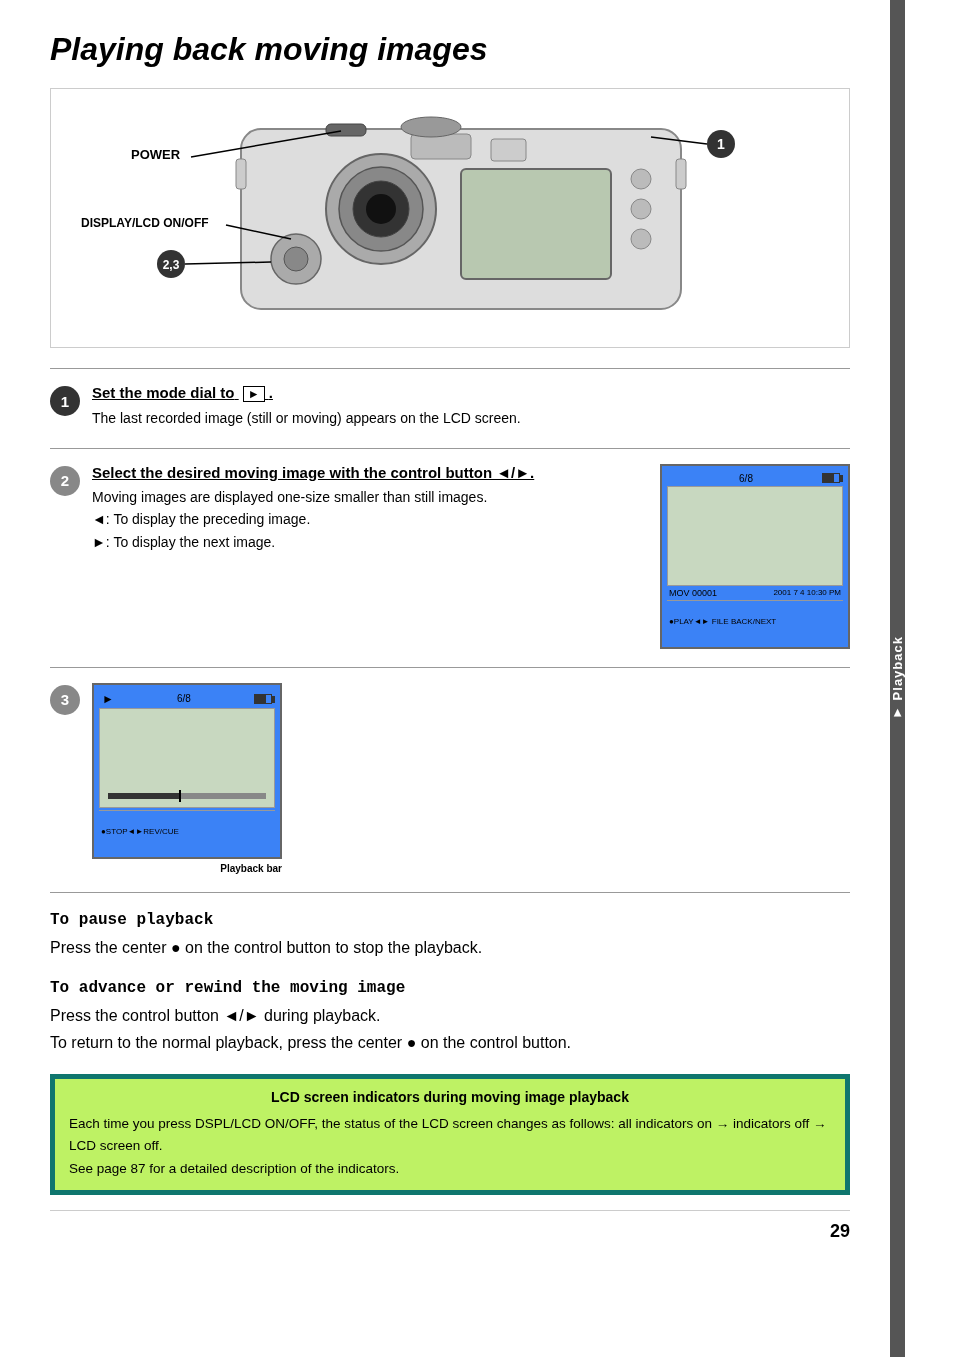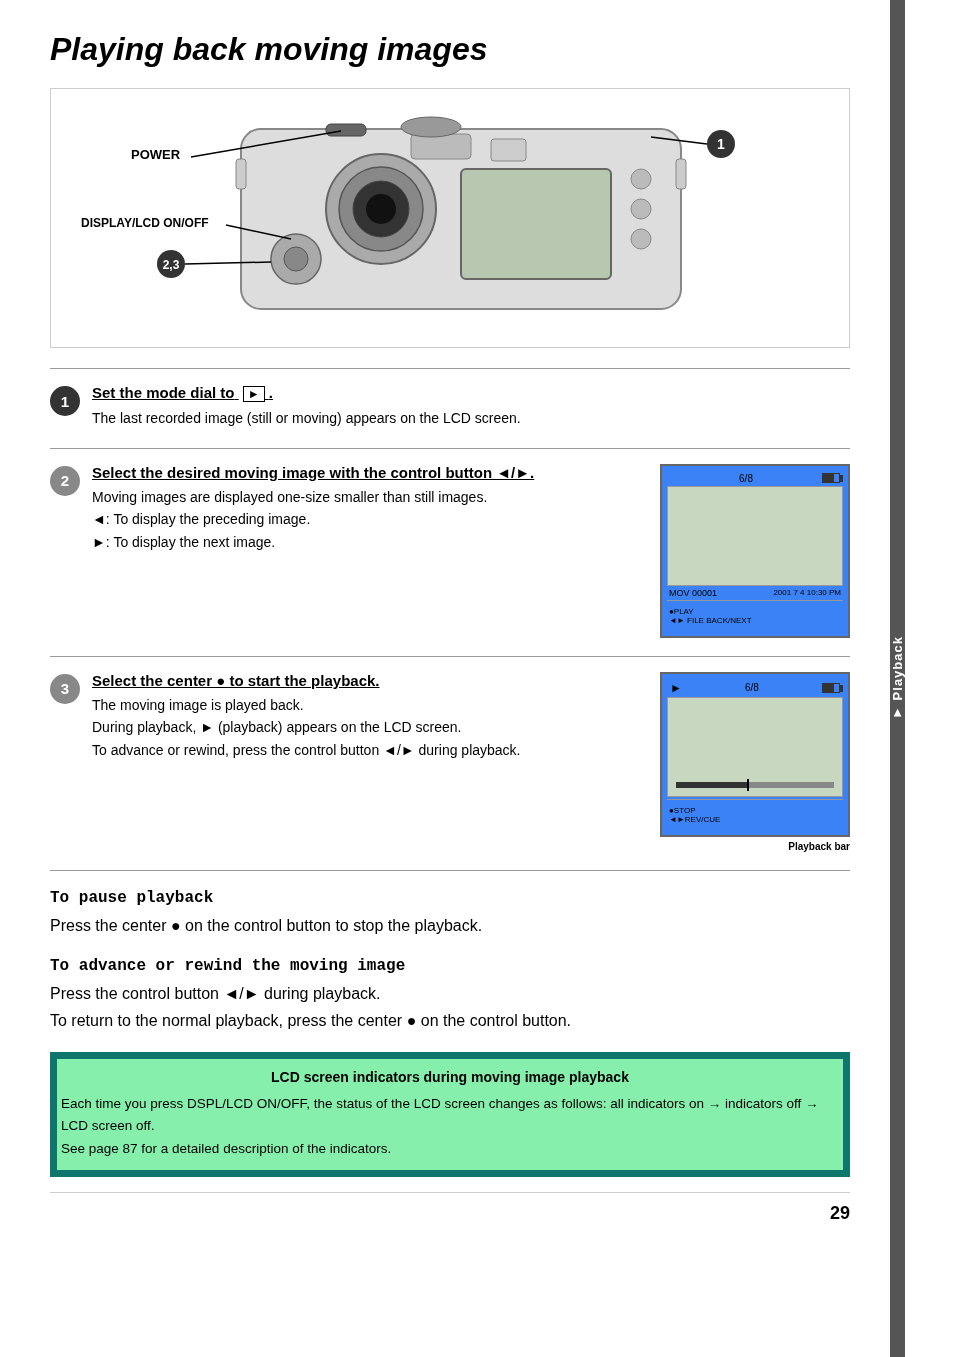--- a/index.html
+++ b/index.html
@@ -150,27 +150,26 @@
     .lcd-info-bar {
       display: flex;
       justify-content: space-between;
       font-size: 9px;
       padding: 2px 2px 0;
       color: #000;
     }
 
     .lcd-bottom-bar {
       display: flex;
-      justify-content: space-between;
+      justify-content: flex-start;
       font-size: 8px;
-      padding: 6px 2px;
+      padding: 16px 2px;
       color: #000;
       border-top: 1px solid #999;
       margin-top: 2px;
-      flex-direction: column;
     }
 
     .playback-bar-label {
       text-align: right;
       font-size: 10px;
       font-weight: bold;
       margin-top: 4px;
     }
 
     
@@ -182,23 +181,23 @@
       font-style: normal;
     }
 
     .section-body {
       font-size: 16px;
       line-height: 1.65;
       margin-bottom: 8px;
     }
 
     .info-box {
-      background: #86efac;
-      border: 7px solid #0f766e;
-      padding: 10px 4px;
+      background: #bef264;
+      border: 5px solid #0f766e;
+      padding: 10px 14px;
       margin: 18px 0 14px 0;
     }
 
     .info-box-title {
       font-weight: bold;
       font-size: 14px;
       margin-bottom: 8px;
       text-align: center;
     }
 
@@ -325,28 +324,20 @@
         </div>
       </div>
     </div>
 
     <hr class="divider-line">
 
     <div class="step">
       <div class="step-number gray">3</div>
       <div class="step-content">
         <div class="step-with-image">
-          <div class="step-text-col">
-            <div class="step-title">Select the center ● to start the playback.</div>
-            <div class="step-body">
-              The moving image is played back.<br>
-              During playback, ► (playback) appears on the LCD screen.<br>
-              To advance or rewind, press the control button ◄/► during playback.
-            </div>
-          </div>
           <div class="step-image-col">
             <div class="lcd-screen">
               <div style="display:flex; justify-content:space-between; padding:2px 3px; font-size:10px; align-items:center;">
                 <span style="font-size:12px;">►</span>
                 <span>6/8</span>
                 <span style="display:inline-block; width:18px; height:10px; border:1px solid #333; vertical-align:middle; position:relative;">
                     <span style="display:block; background:#333; width:70%; height:100%;"></span>
                     <span style="position:absolute; right:-4px; top:1px; width:3px; height:7px; background:#333; display:block;"></span>
                   </span>
               </div>

